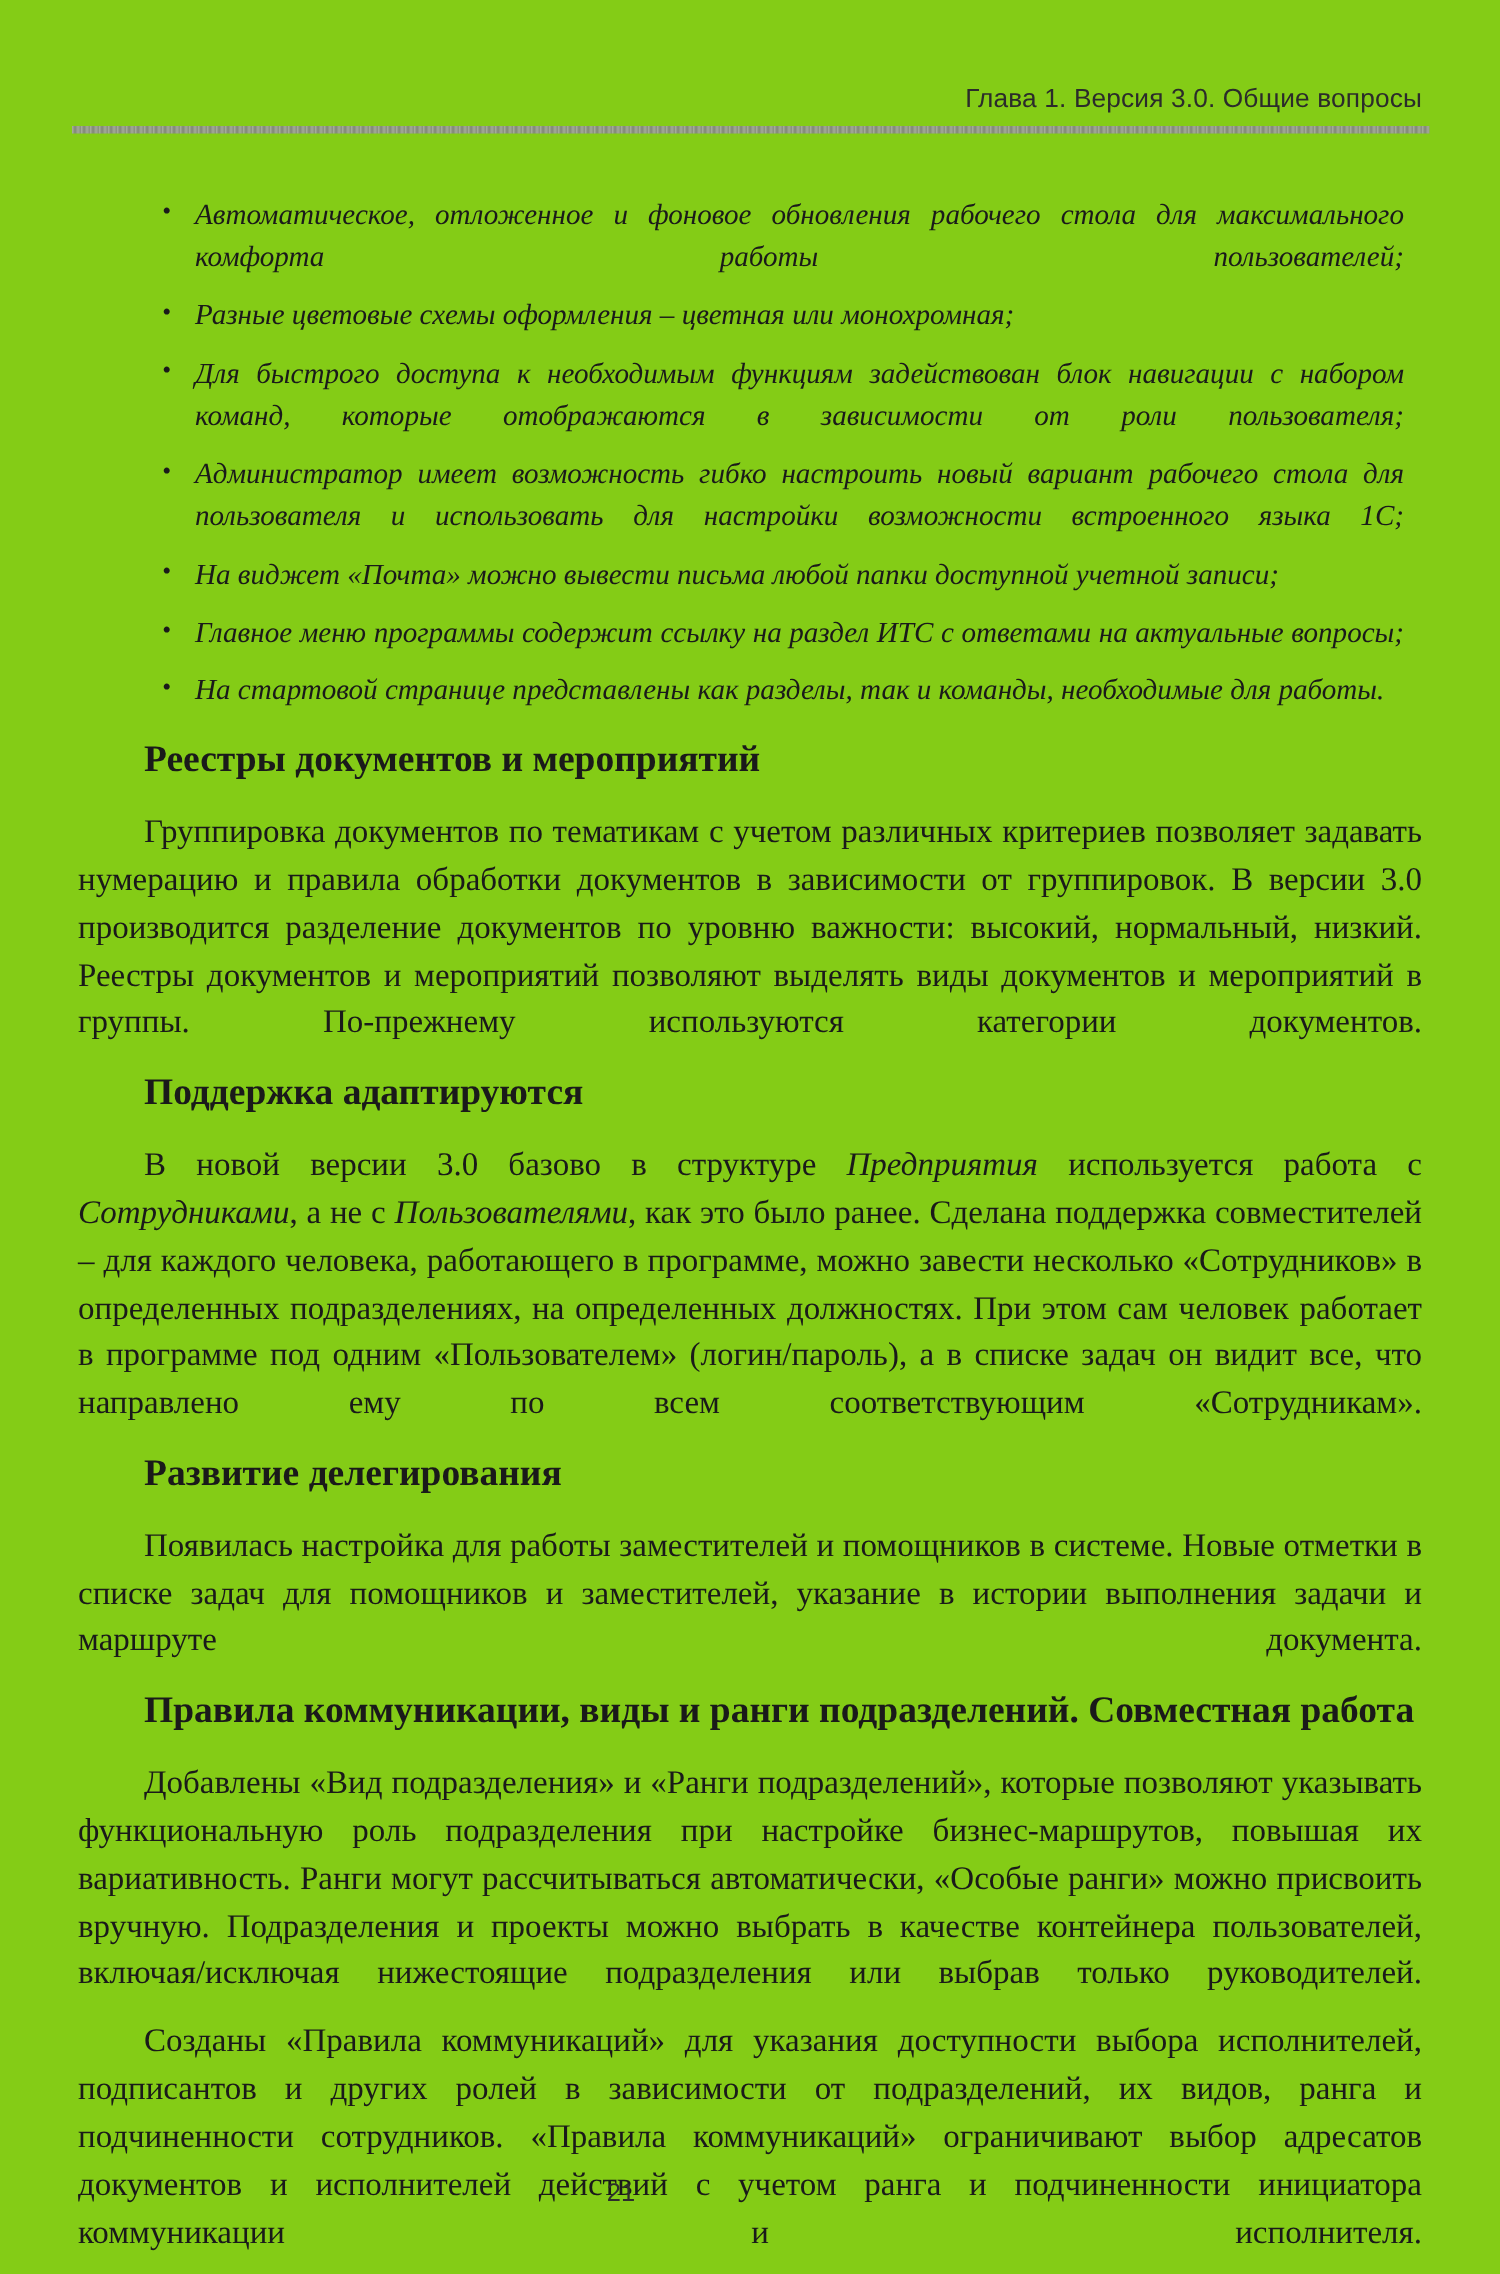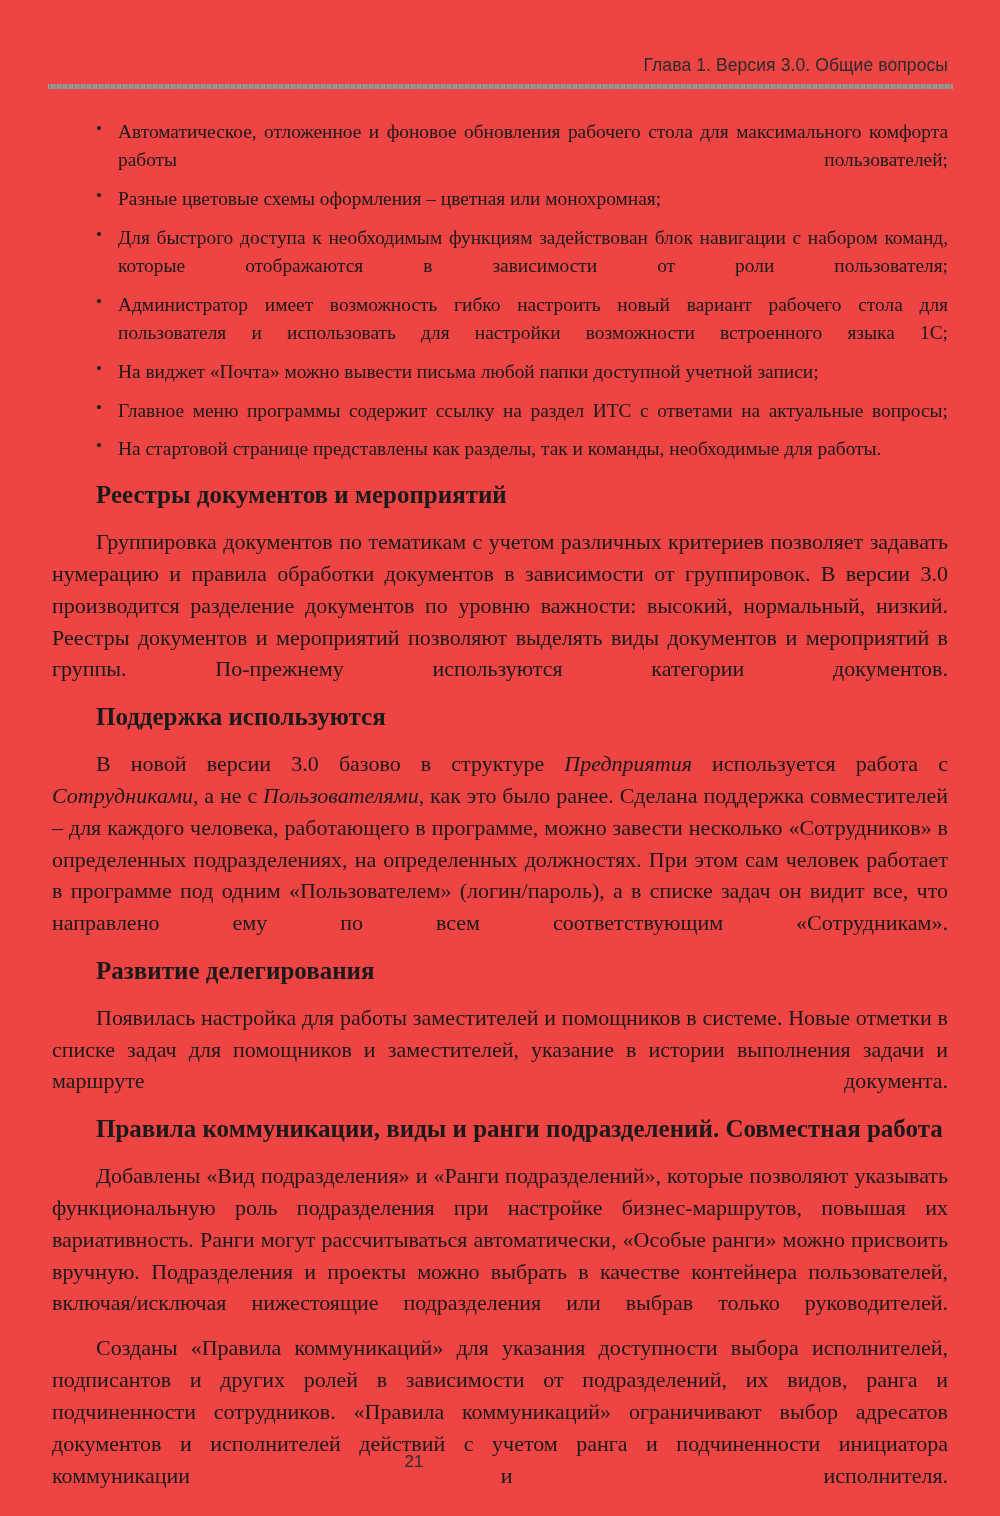--- a/index.html
+++ b/index.html
@@ -14,21 +14,21 @@
     position: relative;
     font-family: "Liberation Serif", "DejaVu Serif", serif;
     color: #1a1a1a;
     overflow: hidden;
   }
 
   
   .page {
     position: absolute;
     inset: 0;
-    background: #ef4444;
+    background: #84cc16;
   }
 
   
   .running-header {
     position: absolute;
     top: 55px;
     left: 50px;
     right: 52px;
     text-align: right;
     font-family: "Liberation Sans", "DejaVu Sans", sans-serif;
@@ -57,22 +57,23 @@
   
   .content {
     position: absolute;
     top: 118px;
     left: 52px;
     width: 896px;
   }
 
   ul.bullets {
     list-style: none;
-    margin: 0;
+    margin: 12px;
     padding: 0;
+    font-style: italic;
   }
   ul.bullets > li {
     position: relative;
     padding-left: 66px;
     margin-bottom: 11px;
     font-size: 19.4px;
     line-height: 1.44;
     text-align: justify;
     text-justify: inter-word;
     hyphens: none;
@@ -141,21 +142,21 @@
       <li class="just-all">Для быстрого доступа к необходимым функциям задействован блок навигации с набором команд, которые отображаются в зависимости от роли пользователя;</li>
       <li class="just-all">Администратор имеет возможность гибко настроить новый вариант рабочего стола для пользователя и использовать для настройки возможности встроенного языка 1С;</li>
       <li>На виджет «Почта» можно вывести письма любой папки доступной учетной записи;</li>
       <li class="just-all">Главное меню программы содержит ссылку на раздел ИТС с ответами на актуальные вопросы;</li>
       <li>На стартовой странице представлены как разделы, так и команды, необходимые для работы.</li>
     </ul>
 
     <h3 class="section-head indent1">Реестры документов и мероприятий</h3>
     <p class="para just-all">Группировка документов по тематикам с учетом различных критериев позволяет задавать нумерацию и правила обработки документов в зависимости от группировок. В версии 3.0 производится разделение документов по уровню важности: высокий, нормальный, низкий. Реестры документов и мероприятий позволяют выделять виды документов и мероприятий в группы. По-прежнему используются категории документов.</p>
 
-    <h3 class="section-head indent2">Поддержка используются</h3>
+    <h3 class="section-head indent2">Поддержка адаптируются</h3>
     <p class="para just-all" id="para-parttimers">В новой версии 3.0 базово в структуре <em class="it">Предприятия</em> используется работа с <em class="it">Сотрудниками</em>, а не с <em class="it">Пользователями</em>, как это было ранее. Сделана поддержка совместителей – для каждого человека, работающего в программе, можно завести несколько «Сотрудников» в определенных подразделениях, на определенных должностях. При этом сам человек работает в программе под одним «Пользователем» (логин/пароль), а в списке задач он видит все, что направлено ему по всем соответствующим «Сотрудникам».</p>
 
     <h3 class="section-head indent2">Развитие делегирования</h3>
     <p class="para just-all">Появилась настройка для работы заместителей и помощников в системе. Новые отметки в списке задач для помощников и заместителей, указание в истории выполнения задачи и маршруте документа.</p>
 
     <h3 class="section-head indent2">Правила коммуникации, виды и ранги подразделений. Совместная работа</h3>
     <p class="para just-all">Добавлены «Вид подразделения» и «Ранги подразделений», которые позволяют указывать функциональную роль подразделения при настройке бизнес-маршрутов, повышая их вариативность. Ранги могут рассчитываться автоматически, «Особые ранги» можно присвоить вручную. Подразделения и проекты можно выбрать в качестве контейнера пользователей, включая/исключая нижестоящие подразделения или выбрав только руководителей.</p>
     <p class="para just-all tight">Созданы «Правила коммуникаций» для указания доступности выбора исполнителей, подписантов и других ролей в зависимости от подразделений, их видов, ранга и подчиненности сотрудников. «Правила коммуникаций» ограничивают выбор адресатов документов и исполнителей действий с учетом ранга и подчиненности инициатора коммуникации и исполнителя.</p>
 
   </div>

